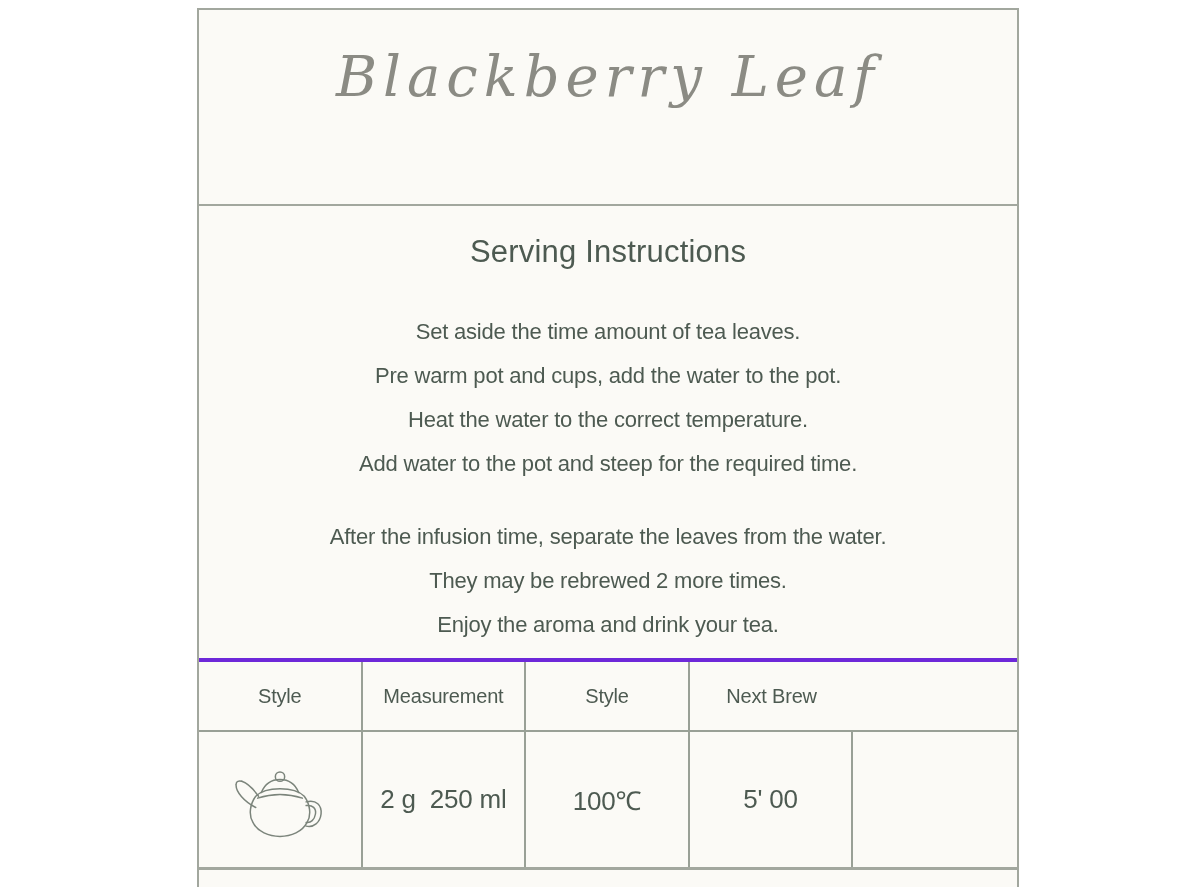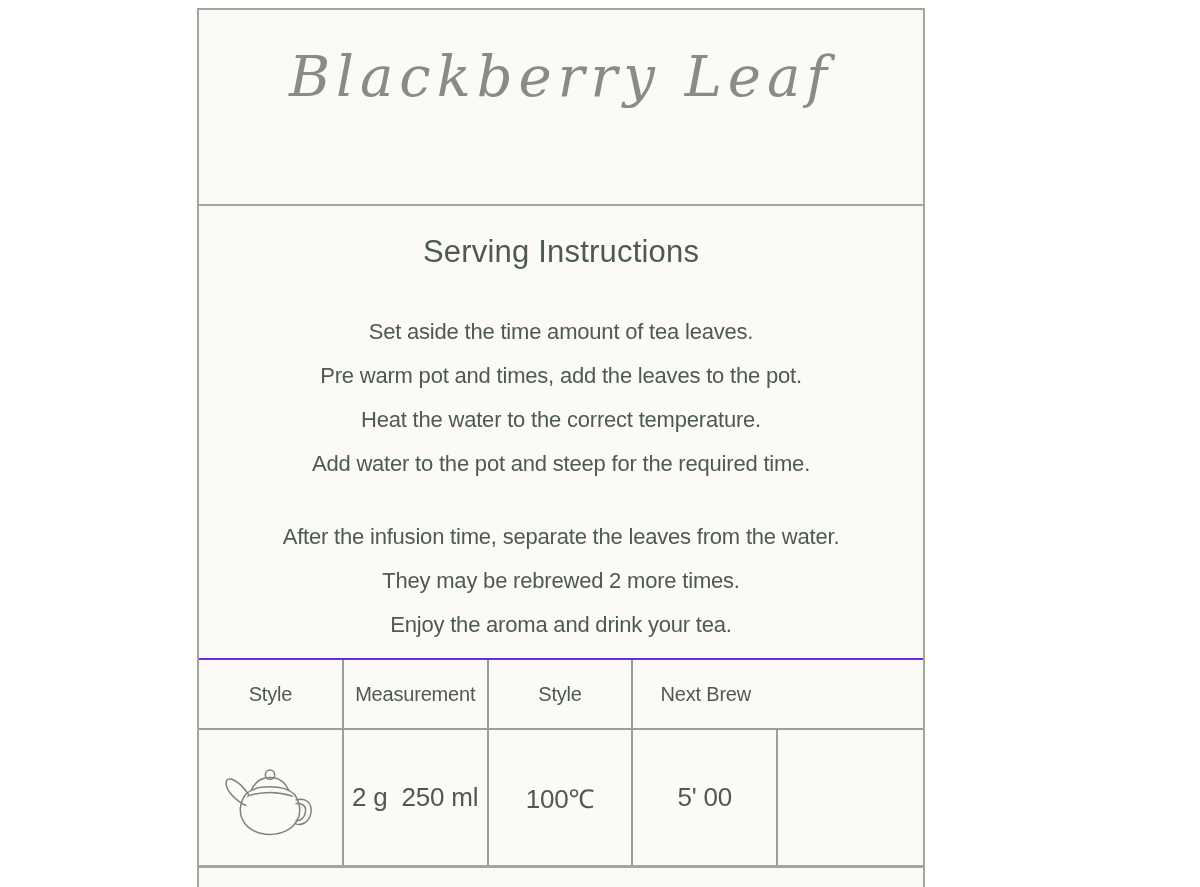--- a/index.html
+++ b/index.html
@@ -7,21 +7,21 @@
     width: 1200px; height: 887px;
     background: #ffffff;
     font-family: "Liberation Sans", sans-serif;
     overflow: hidden;
   }
   .page { position: relative; width: 1200px; height: 887px; background: #ffffff; }
 
   .card {
     position: absolute;
     left: 197px; top: 8px;
-    width: 728px; height: 879px;
+    width: 822px; height: 879px;
     background: #fbfaf6;
     border: 2px solid #a2a79e;
     border-bottom: none;
   }
 
   
   .card-header {
     height: 196px;
     border-bottom: 2px solid #a2a79e;
     text-align: center;
@@ -59,21 +59,21 @@
   }
   .instructions p {
     font-size: 22px;
     line-height: 44px;
     letter-spacing: -0.2px;
   }
   .instructions .group-gap { height: 29px; }
 
   
   .brew-table {
-    border-top: 2px solid #6d28d9;
+    border-top: 4px solid #6d28d9;
   }
   .trow {
     display: grid;
     grid-template-columns: repeat(5, 1fr);
   }
   .trow.head { height: 70px; border-bottom: 2px solid #99a096; }
   .trow.body { height: 138px; border-bottom: 3px solid #a2a79e; }
   .tcell {
     display: flex;
     align-items: center;
@@ -102,21 +102,21 @@
 <div class="page">
   <div class="card">
 
     <header class="card-header">
       <div class="tea-title">Blackberry Leaf</div>
     </header>
 
     <section class="instructions">
       <div class="instructions-heading">Serving Instructions</div>
       <p>Set aside the time amount of tea leaves.</p>
-      <p>Pre warm pot and times, add the leaves to the pot.</p>
+      <p>Pre warm pot and cups, add the water to the pot.</p>
       <p>Heat the water to the correct temperature.</p>
       <p>Add water to the pot and steep for the required time.</p>
       <div class="group-gap"></div>
       <p>After the infusion time, separate the leaves from the water.</p>
       <p>They may be rebrewed 2 more times.</p>
       <p>Enjoy the aroma and drink your tea.</p>
     </section>
 
     <section class="brew-table">
       <div class="trow head">

